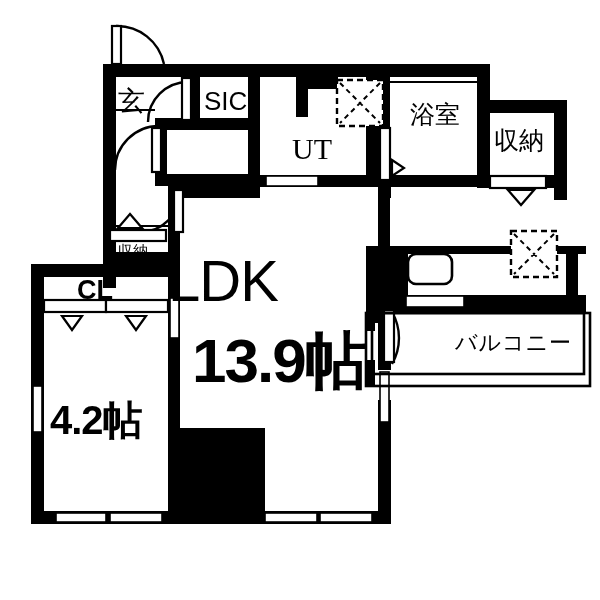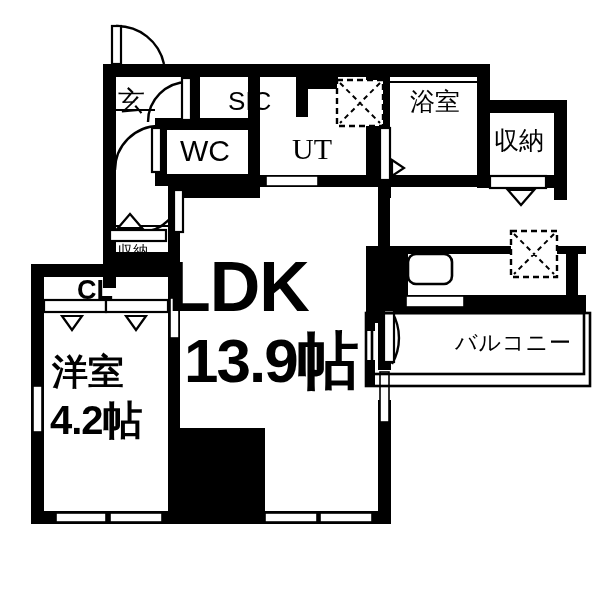--- a/index.html
+++ b/index.html
@@ -33,29 +33,29 @@
     pointer-events: none;
   }
   .rlabel {
     position: absolute;
     color: #000000;
     line-height: 1;
     white-space: nowrap;
     font-family: "Liberation Sans", "DejaVu Sans", sans-serif;
   }
   .lbl-gen   { font-size: 27px; font-weight: 400; letter-spacing: 0px; }
-  .lbl-sic   { font-size: 26px; font-weight: 400; margin-left: 24px; }
+  .lbl-sic   { font-size: 26px; font-weight: 400; }
   .lbl-wc    { font-size: 30px; font-weight: 400; }
   .lbl-ut    { font-size: 30px; font-weight: 400; }
   .lbl-cl    { font-size: 27px; font-weight: 700; }
   .lbl-small { font-size: 15px; font-weight: 400; }
-  .lbl-bath  { font-size: 25px; font-weight: 400; line-height: 1.06; text-align: center; }
+  .lbl-bath  { font-size: 25px; font-weight: 400; line-height: 1.06; text-align: center; margin-top: 13px; }
   .lbl-stor  { font-size: 25px; font-weight: 400; }
   .lbl-balc  { font-size: 22px; font-weight: 400; letter-spacing: 1px; margin-left: 47px; }
-  .lbl-ldk   { font-size: 70px; font-weight: 700; letter-spacing: -1px; }
+  .lbl-ldk   { font-size: 58px; font-weight: 400; letter-spacing: -1px; }
   .lbl-area  { font-size: 62px; font-weight: 700; letter-spacing: -2px; }
   .lbl-room  { font-size: 36px; font-weight: 700; letter-spacing: 0px; }
   .lbl-roomarea { font-size: 40px; font-weight: 700; letter-spacing: -1px; }
 </style>
 </head>
 <body>
 
 <div id="plan-root">
 
   <svg id="plan-svg" viewBox="0 0 600 600">
@@ -219,26 +219,24 @@
     <g fill="#000000">
       <rect x="366" y="313" width="9" height="18"></rect>
       <rect x="366" y="360" width="9" height="26"></rect>
     </g>
 
   </svg>
 
   <div class="label-layer">
     <div class="rlabel lbl-gen" style="left:118px; top:88px;">玄</div>
     <div class="rlabel lbl-sic" style="left:204px; top:88px;">SIC</div>
-    <div class="rlabel lbl-wc" style="left:180px; top:136px;">WC</div>
     <div class="rlabel lbl-ut" style="left:292px; top:134px;font-family:Liberation Serif, serif;">UT</div>
     <div class="rlabel lbl-bath" style="left:410px; top:88px; width:34px;">浴室</div>
     <div class="rlabel lbl-stor" style="left:494px; top:128px;">収納</div>
     <div class="rlabel lbl-small" style="left:118px; top:243px;">収納</div>
     <div class="rlabel lbl-cl" style="left:77px;  top:277px;">CL</div>
     <div class="rlabel lbl-balc" style="left:408px; top:332px;">バルコニー</div>
     <div class="rlabel lbl-ldk" style="left:168px; top:252px;">LDK</div>
-    <div class="rlabel lbl-area" style="left:184px; top:330px;">13.9帖</div>
-    <div class="rlabel lbl-room" style="left:52px;  top:354px;">洋室</div>
+    <div class="rlabel lbl-area" style="left:192px; top:330px;">13.9帖</div>
     <div class="rlabel lbl-roomarea" style="left:50px;  top:400px;text-align:right;">4.2帖</div>
   </div>
 
 </div>
 
 </body></html>

